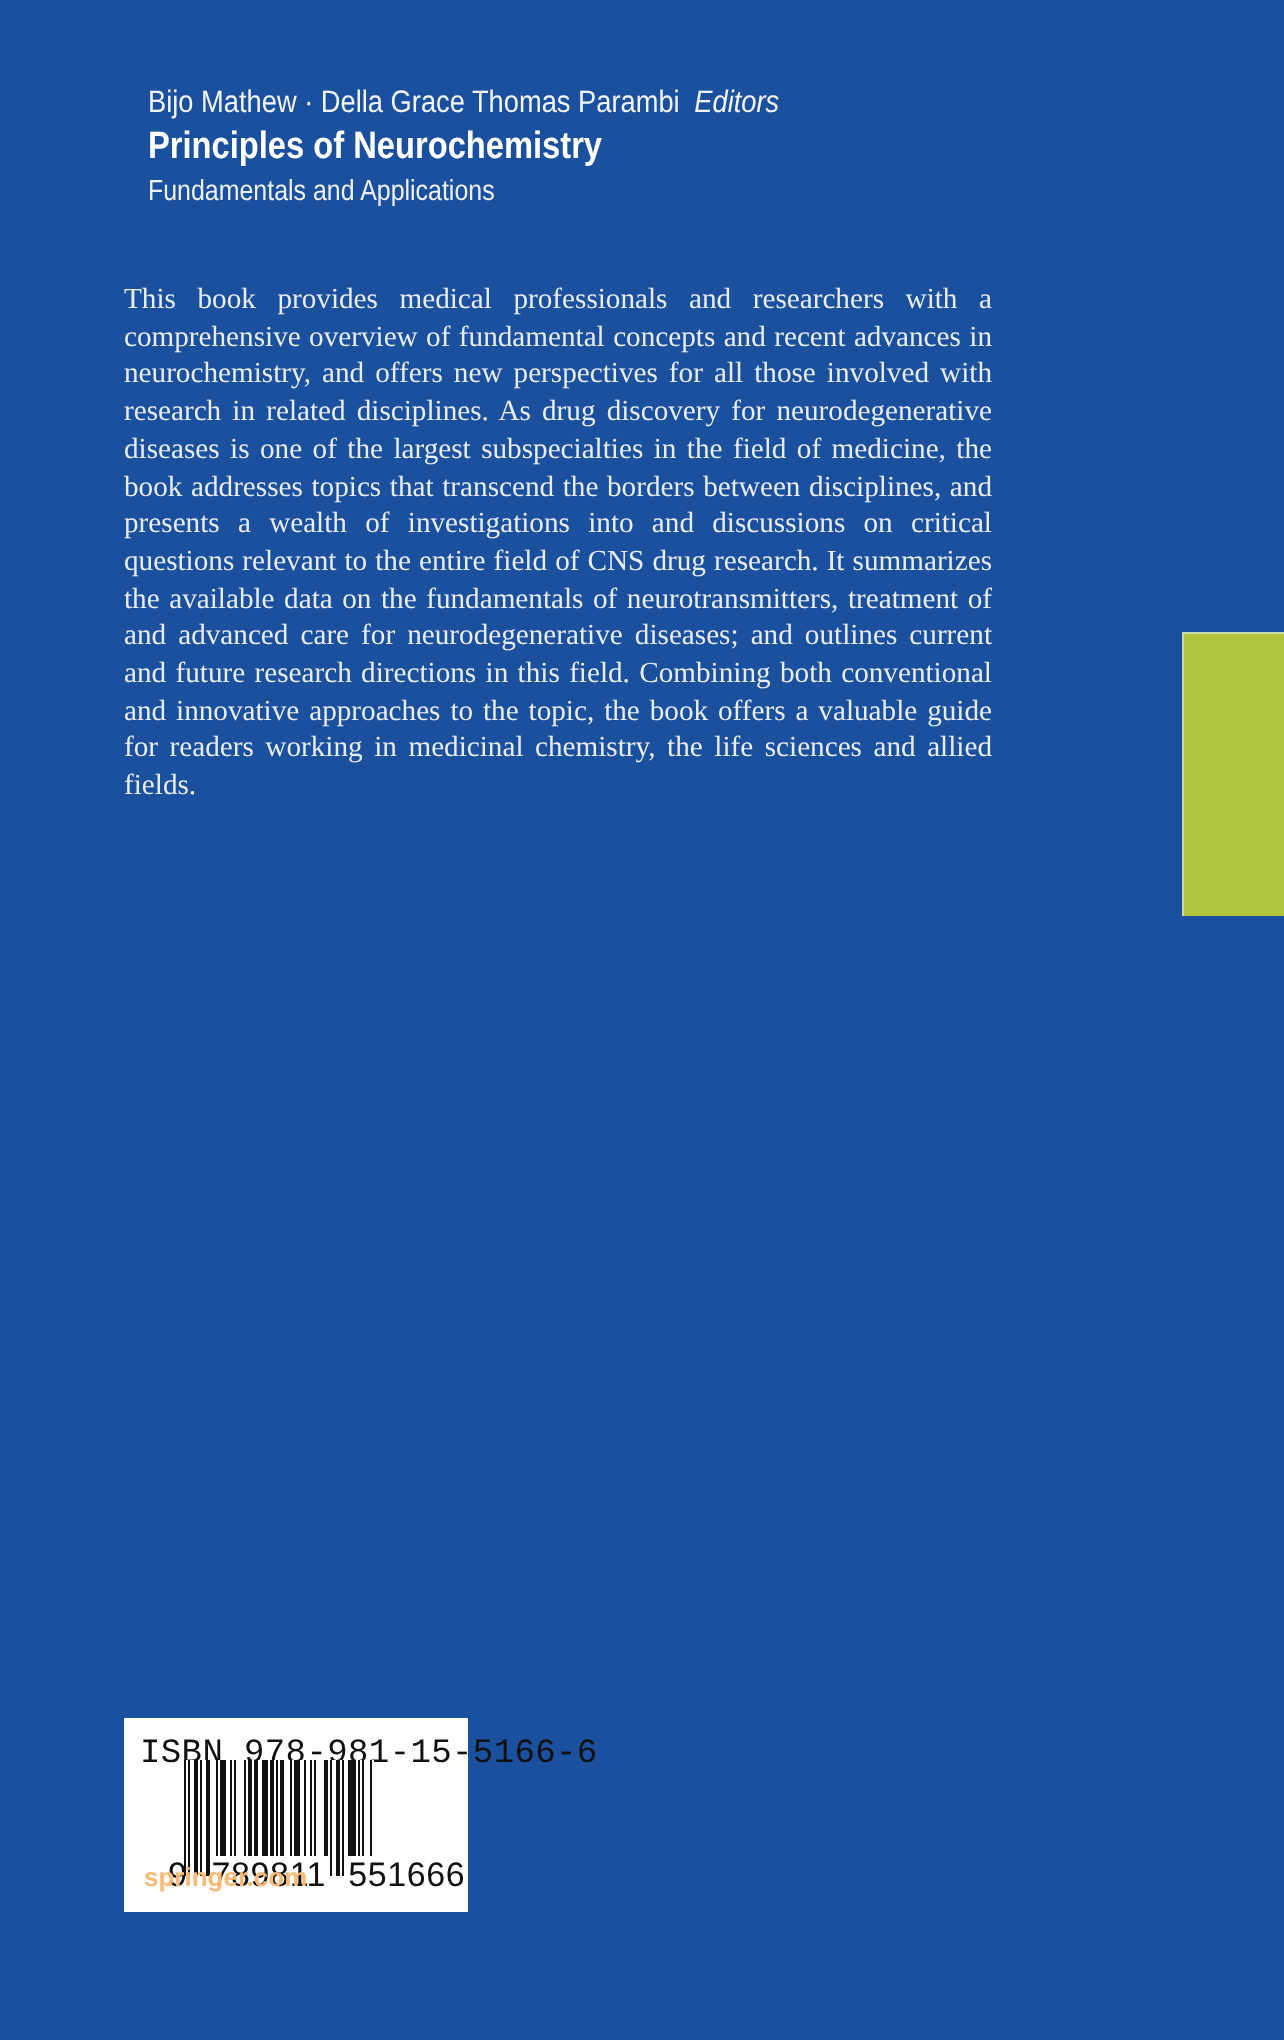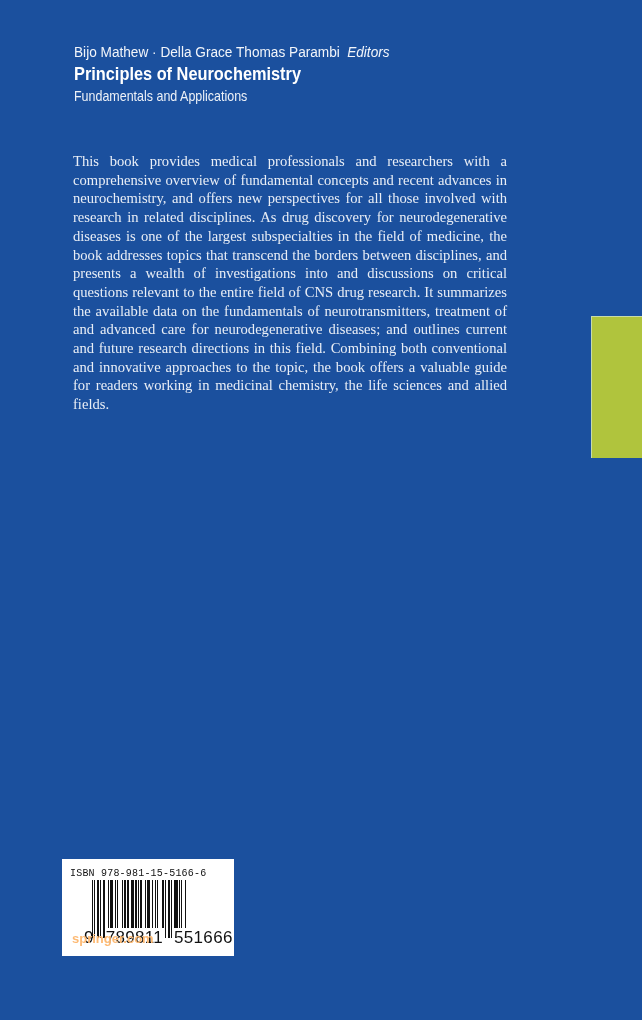--- a/index.html
+++ b/index.html
@@ -56,21 +56,21 @@
     .blurb {
       position: absolute;
       left: 62px;
       top: 141px;
       width: 434px;
       font-family: "Liberation Serif", serif;
       font-size: 14.6px;
       line-height: 18.7px;
       color: #e9eef6;
       text-align: justify;
-      margin: 11px;
+      margin: 0;
     }
     .side-tab {
       position: absolute;
       left: 591px;
       top: 316px;
       width: 51px;
       height: 142px;
       background: #b0c43d;
       border-left: 1px solid #c8dca8;
       border-top: 1px solid #c8dca8;
@@ -83,21 +83,21 @@
       width: 172px;
       height: 97px;
       background: #ffffff;
       box-sizing: border-box;
     }
     .isbn-text {
       position: absolute;
       left: 8px;
       top: 9px;
       font-family: "Liberation Mono", monospace;
-      font-size: 10px;
+      font-size: 17px;
       letter-spacing: 0.2px;
       color: #111;
       white-space: nowrap;
     }
     .bars {
       position: absolute;
       left: 30px;
       top: 21px;
       width: 136px;
       height: 58px;

